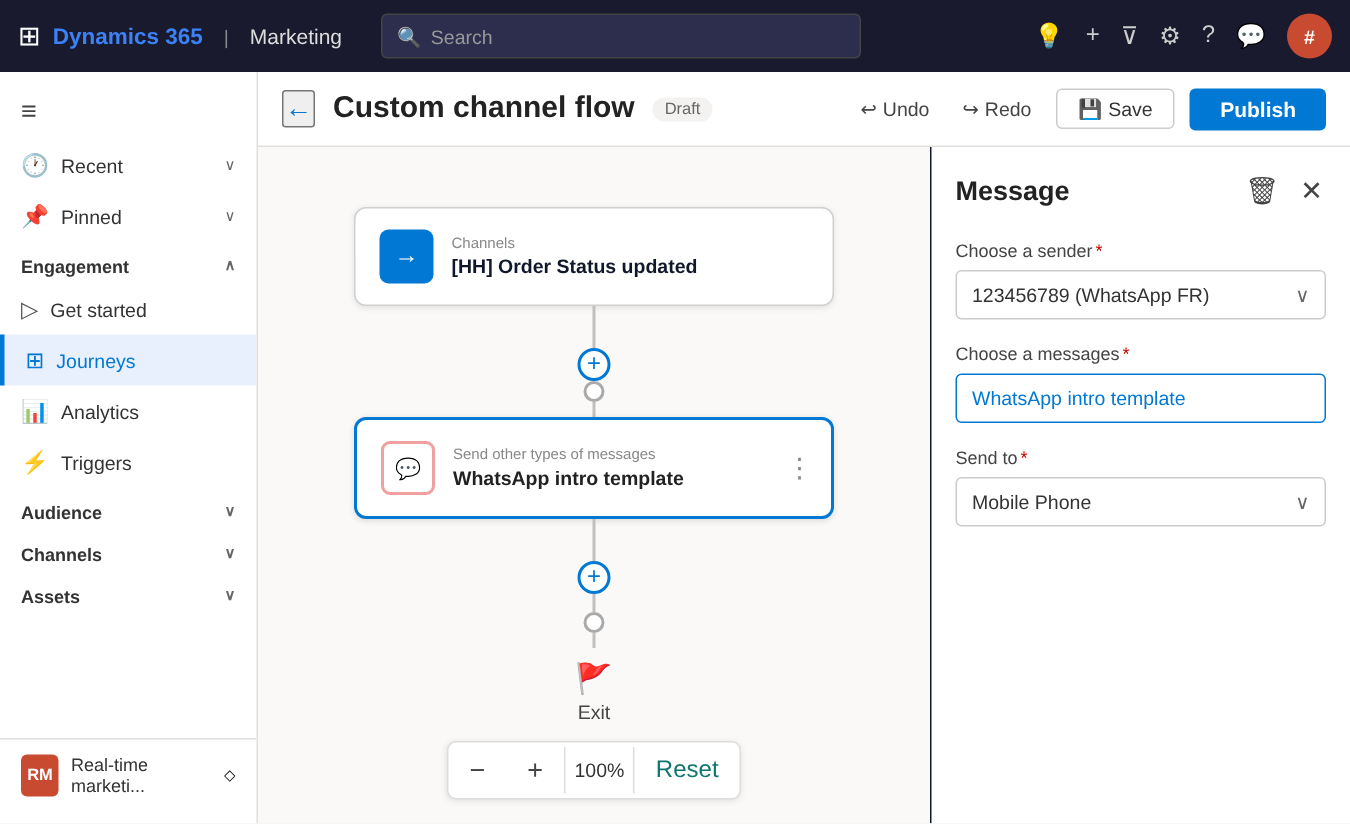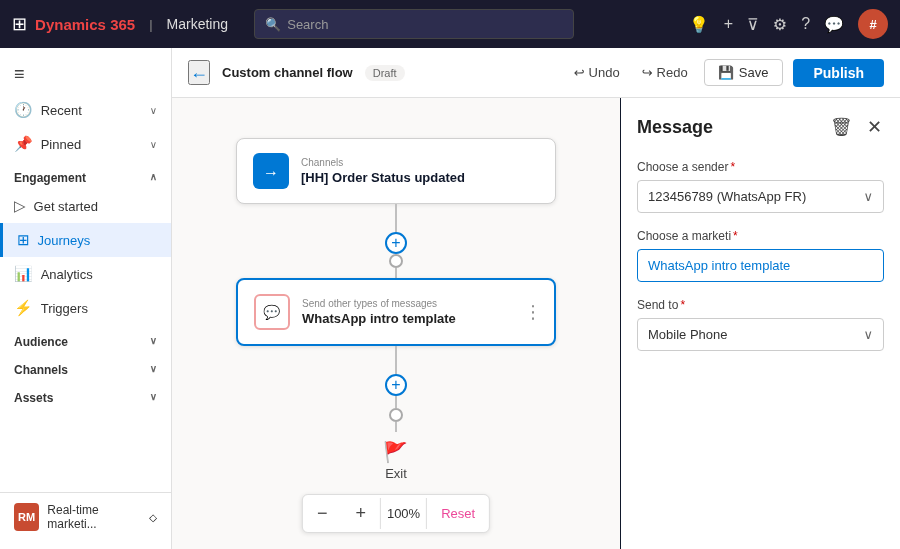--- a/index.html
+++ b/index.html
@@ -4,21 +4,21 @@
   <style>
     * { box-sizing: border-box; margin: 0; padding: 0; }
     body { font-family: 'Segoe UI', sans-serif; font-size: 13px; background: #f3f2f1; overflow: hidden; width: 900px; height: 549px; }
 
     
     .topnav {
       display: flex; align-items: center; height: 48px;
       background: #1a1a2e; color: #fff; padding: 0 12px; gap: 10px;
     }
     .topnav-logo { display: flex; align-items: center; gap: 8px; }
-    .topnav-logo .app-name { font-size: 15px; font-weight: 600; color: #ef4444; }
+    .topnav-logo .app-name { font-size: 15px; font-weight: 600; color: #3b82f6; }
     .topnav-logo .divider { color: #888; margin: 0 6px; }
     .topnav-search {
       flex: 1; max-width: 320px; margin-left: 16px;
       background: #2d2d4e; border: 1px solid #444; border-radius: 4px;
       display: flex; align-items: center; padding: 0 10px; height: 30px; gap: 6px;
     }
     .topnav-search input {
       background: transparent; border: none; outline: none;
       color: #ccc; font-size: 13px; width: 100%;
     }
@@ -69,21 +69,21 @@
 
     
     .main { flex: 1; display: flex; flex-direction: column; background: #faf9f8; }
 
     
     .subheader {
       height: 50px; background: #fff; border-bottom: 1px solid #e0e0e0;
       display: flex; align-items: center; padding: 0 16px; gap: 12px;
     }
     .subheader-back { font-size: 18px; color: #0078d4; cursor: pointer; }
-    .subheader-title { font-size: 13px; font-weight: 600; color: #222; }
+    .subheader-title { font-size: 20px; font-weight: 600; color: #222; }
     .subheader-badge {
       background: #f3f2f1; color: #666; font-size: 11px;
       border-radius: 10px; padding: 2px 8px;
     }
     .subheader-actions { margin-left: auto; display: flex; align-items: center; gap: 10px; }
     .subheader-actions .act-btn {
       display: flex; align-items: center; gap: 4px;
       background: none; border: none; color: #444; cursor: pointer;
       font-size: 13px; padding: 4px 6px;
     }
@@ -158,21 +158,21 @@
       background: #fff; border: 1px solid #ddd; border-radius: 6px;
       display: flex; align-items: center; gap: 0; box-shadow: 0 1px 4px rgba(0,0,0,0.1);
     }
     .zoom-btn {
       background: none; border: none; padding: 8px 14px;
       font-size: 18px; cursor: pointer; color: #444;
     }
     .zoom-pct { padding: 8px 6px; font-size: 13px; color: #333; border-left: 1px solid #ddd; border-right: 1px solid #ddd; }
     .zoom-reset {
       background: none; border: none; padding: 8px 14px;
-      font-size: 13px; cursor: pointer; color: #ec4899;
+      font-size: 16px; cursor: pointer; color: #0f766e;
     }
 
     
     .right-panel {
       width: 280px; background: #fff; border-left: 1px solid #0f172a;
       display: flex; flex-direction: column; padding: 16px;
     }
     .panel-header {
       display: flex; align-items: center; margin-bottom: 20px;
     }
@@ -379,21 +379,21 @@
             <span>Choose a sender</span><span class="required">*</span>
           </div>
           <div class="field-select">
             <span>123456789 (WhatsApp FR)</span>
             <span class="chevron">∨</span>
           </div>
         </div>
 
         <div>
           <div class="field-label">
-            <span>Choose a marketi</span><span class="required">*</span>
+            <span>Choose a messages</span><span class="required">*</span>
           </div>
           <div class="field-input">WhatsApp intro template</div>
         </div>
 
         <div>
           <div class="field-label">
             <span>Send to</span><span class="required">*</span>
           </div>
           <div class="field-select">
             <span>Mobile Phone</span>

